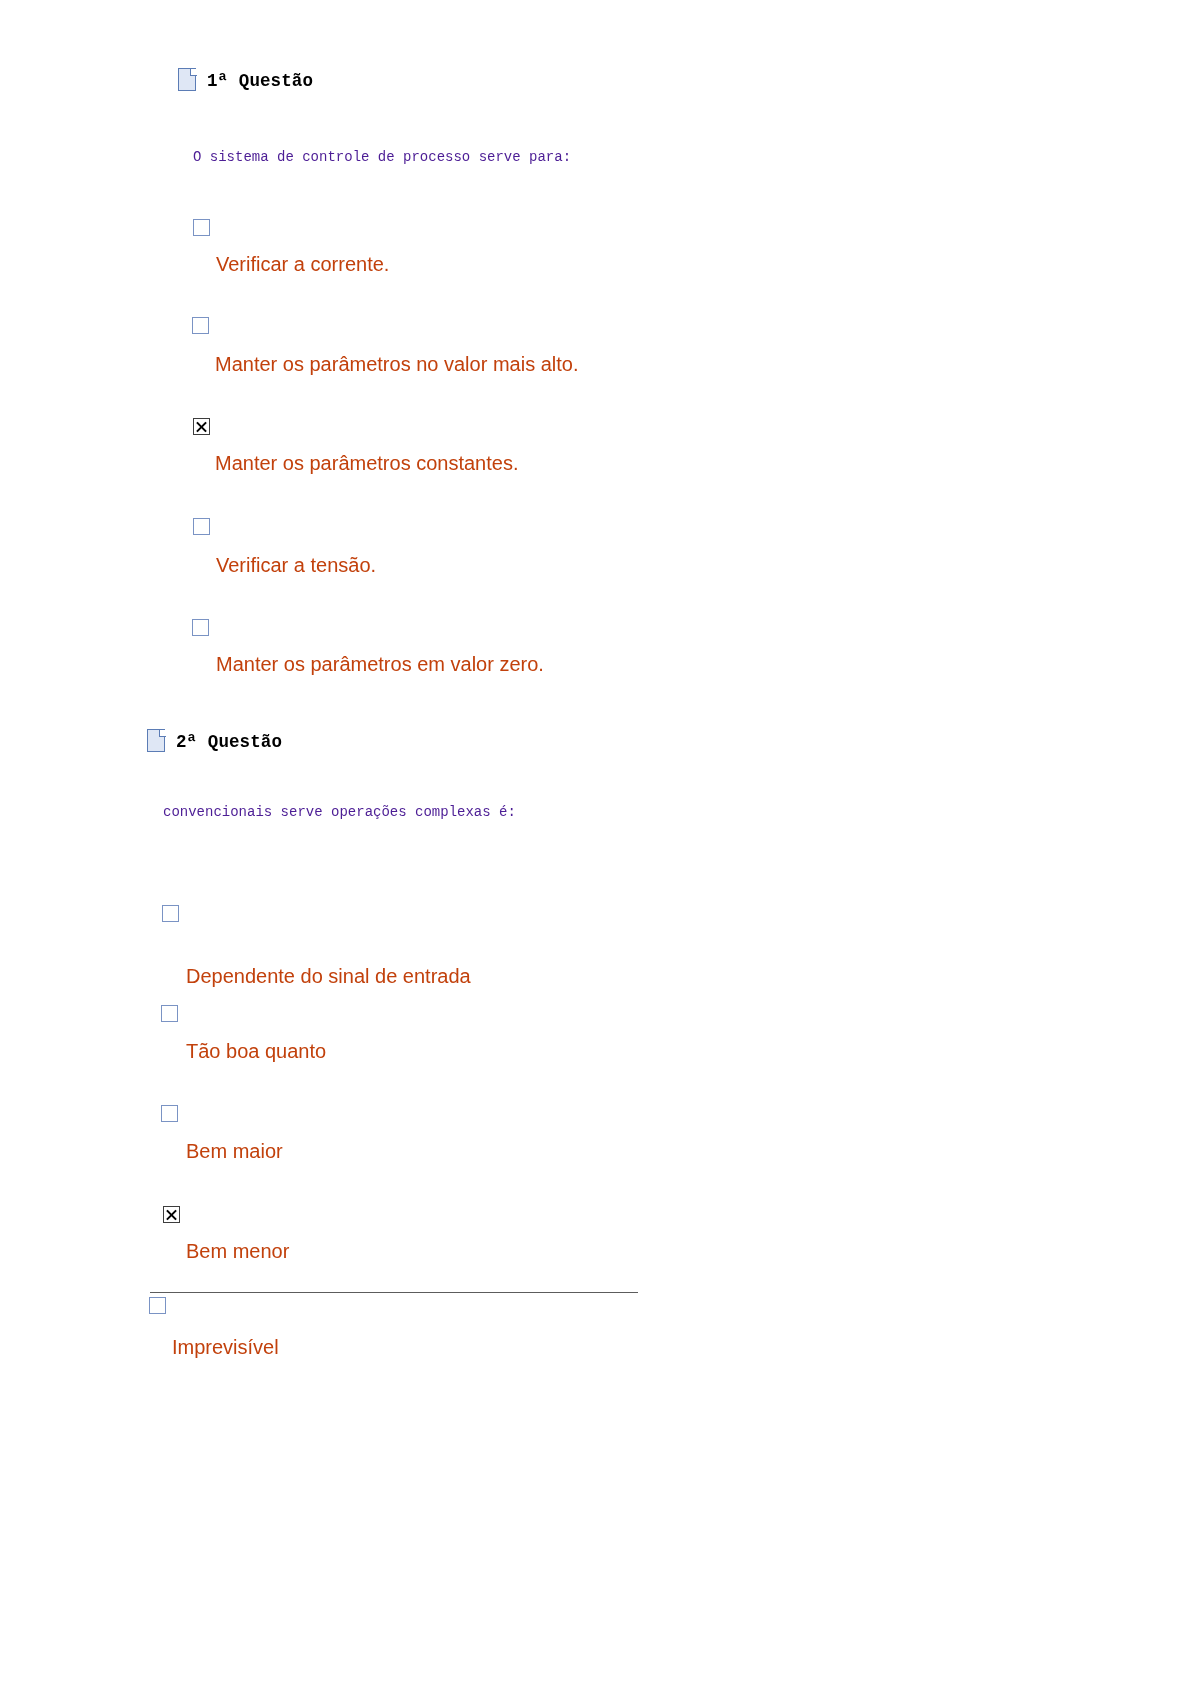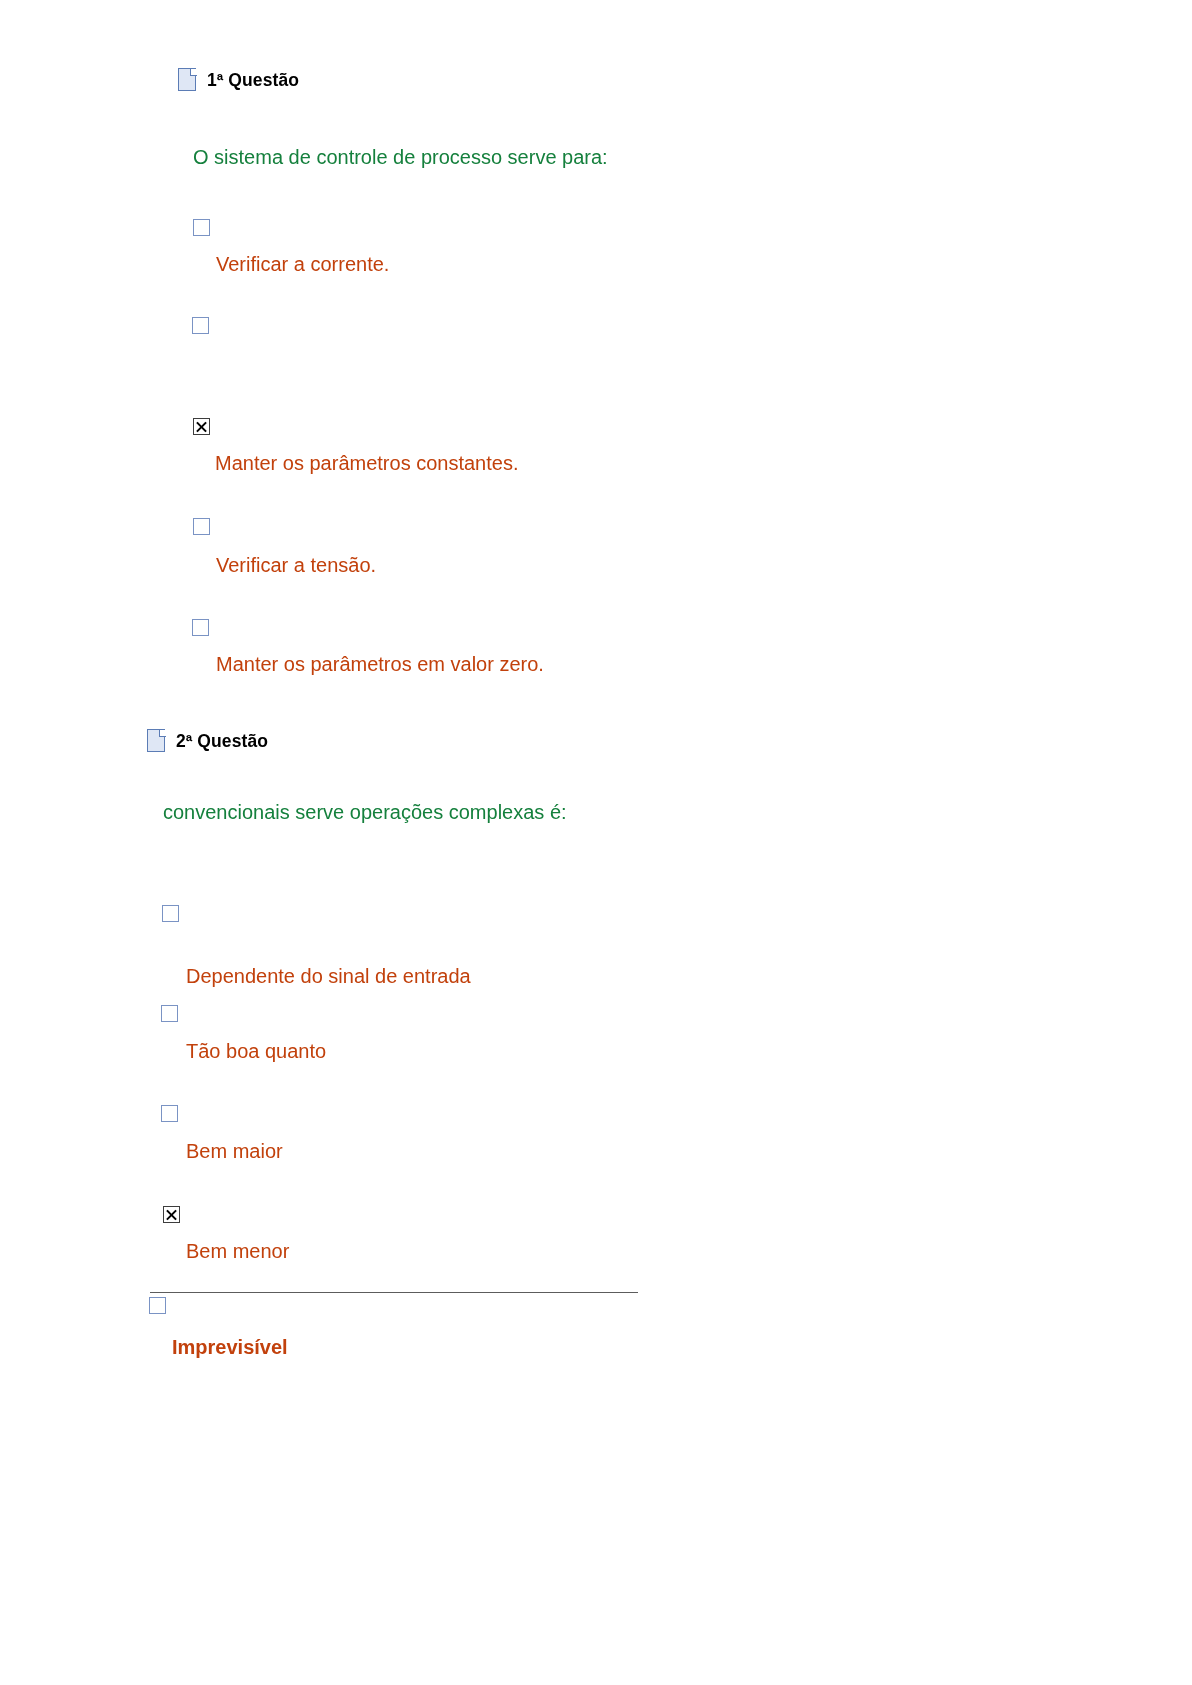--- a/index.html
+++ b/index.html
@@ -19,20 +19,21 @@
     position: relative;
     width: 1192px;
     height: 1685px;
     background: #ffffff;
     box-sizing: border-box;
   }
 
   
   .question {
     position: absolute;
+    font-family: Liberation Mono, monospace;
   }
   .q-header {
     display: flex;
     align-items: center;
     gap: 9px;
   }
   .doc-icon {
     width: 20px;
     height: 25px;
     position: relative;
@@ -60,23 +61,23 @@
     border-bottom: 1px solid #5b7cb5;
     box-sizing: border-box;
   }
   .q-title {
     font-size: 17.5px;
     font-weight: bold;
     letter-spacing: 0.1px;
     white-space: nowrap;
   }
   .q-text {
-    font-size: 20px;
+    font-size: 14px;
     line-height: 29px;
-    color: #15803d;
+    color: #4c1d95;
   }
 
   
   .option {
     position: relative;
   }
   .checkbox {
     width: 17px;
     height: 17px;
     border: 1px solid #7a93c4;
@@ -134,20 +135,21 @@
   </div>
 
   <div class="option" style="position:absolute; left:193px; top:219px;">
     <span class="checkbox"></span>
   </div>
   <div style="position:absolute; left:216px; top:251px;" class="opt-label">Verificar a corrente.</div>
 
   <div class="option" style="position:absolute; left:192px; top:317px;">
     <span class="checkbox"></span>
   </div>
+  <div style="position:absolute; left:215px; top:351px;" class="opt-label">Manter os parâmetros no valor mais alto.</div>
 
   <div class="option" style="position:absolute; left:193px; top:418px;">
     <span class="checkbox checked"></span>
   </div>
   <div style="position:absolute; left:215px; top:450px;" class="opt-label">Manter os parâmetros constantes.</div>
 
   <div class="option" style="position:absolute; left:193px; top:518px;">
     <span class="checkbox"></span>
   </div>
   <div style="position:absolute; left:216px; top:552px;" class="opt-label">Verificar a tensão.</div>
@@ -190,15 +192,15 @@
   <div class="option" style="position:absolute; left:163px; top:1206px;">
     <span class="checkbox checked"></span>
   </div>
   <div style="position:absolute; left:186px; top:1238px;" class="opt-label">Bem menor</div>
 
   <div class="hrule" style="left:150px; top:1292px; width:488px;"></div>
 
   <div class="option" style="position:absolute; left:149px; top:1297px;">
     <span class="checkbox"></span>
   </div>
-  <div style="position:absolute; left:172px; top:1334px;font-weight:bold;" class="opt-label">Imprevisível</div>
+  <div style="position:absolute; left:172px; top:1334px;" class="opt-label">Imprevisível</div>
 
 </div>
 
 </body></html>

